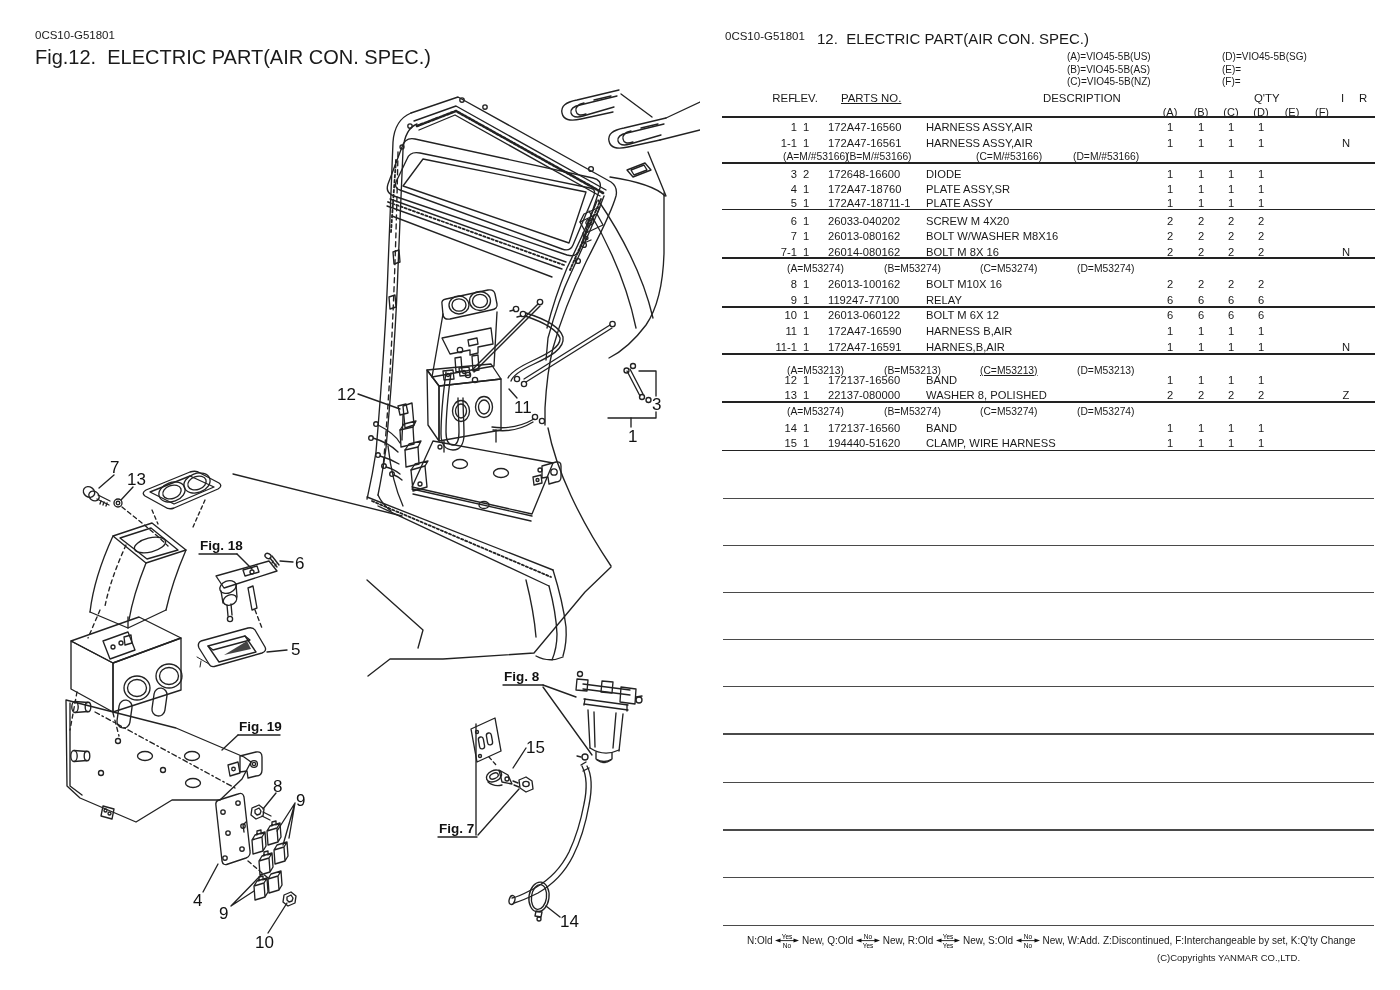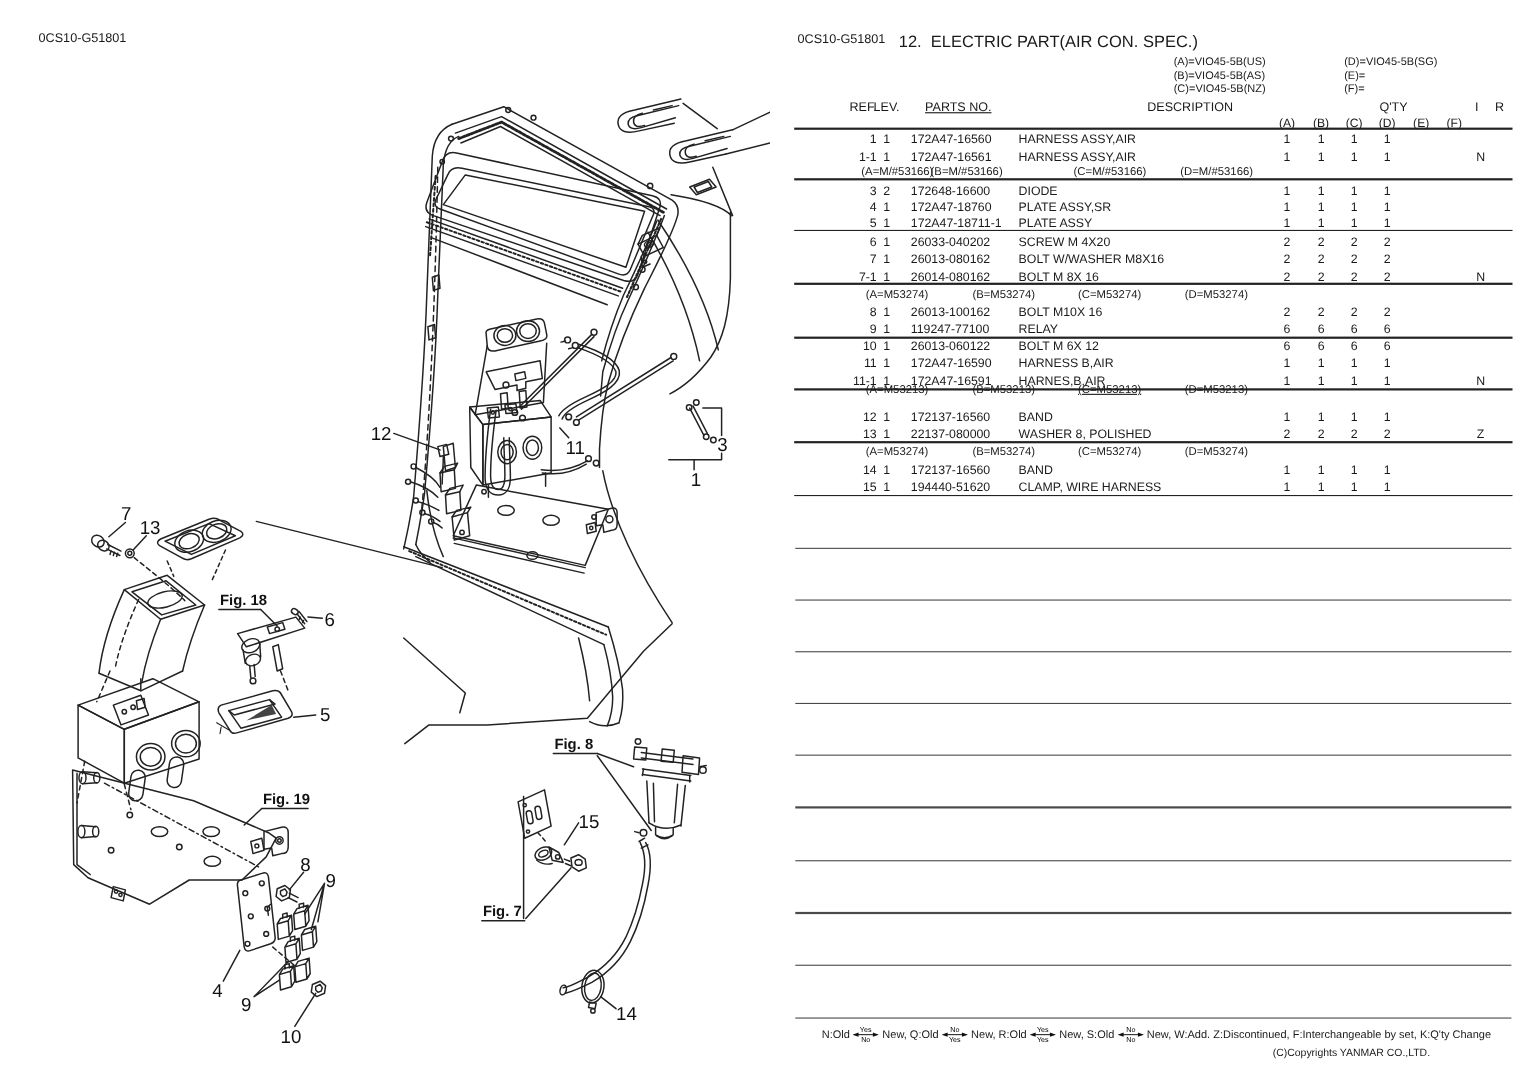--- a/index.html
+++ b/index.html
@@ -21,20 +21,21 @@
 .nr{font-size:10.3px;}
 .hline{position:absolute;left:722px;width:653px;background:#222;}
 .eline{position:absolute;left:723px;width:651px;height:1.4px;background:#4a4a4a;}
 </style>
 </head>
 <body>
 <div id="page">
 
 <div class="abs" style="left:35px;top:29px;font-size:11.5px;">0CS10-G51801</div>
 
+<div class="abs" style="left:35px;top:46px;font-size:20px;">Fig.12.&nbsp; ELECTRIC PART(AIR CON. SPEC.)</div>
 
 <div class="abs" style="left:725px;top:30px;font-size:11.5px;">0CS10-G51801</div>
 
 <div class="abs" style="left:817px;top:30px;font-size:15px;">12.&nbsp; ELECTRIC PART(AIR CON. SPEC.)</div>
 
 <div class="abs" style="left:1067px;top:51px;font-size:10px;">(A)=VIO45-5B(US)</div>
 <div class="abs" style="left:1067px;top:63.5px;font-size:10px;">(B)=VIO45-5B(AS)</div>
 <div class="abs" style="left:1067px;top:76px;font-size:10px;">(C)=VIO45-5B(NZ)</div>
 
 <div class="abs" style="left:1222px;top:51px;font-size:10px;">(D)=VIO45-5B(SG)</div>
@@ -225,21 +226,21 @@
       <span class="ds">HARNES,B,AIR</span>
       <span class="q1">1</span>
       <span class="q2">1</span>
       <span class="q3">1</span>
       <span class="q4">1</span>
       <span class="fl">N</span>
     </div>
 
 <div class="hline" style="top:353px;height:1.6px;"></div>
 
-<div class="row nr" style="top:348px">
+<div class="row nr" style="top:364px">
       <span style="left:787px;">(A=M53213)</span>
       <span style="left:884px;">(B=M53213)</span>
       <span style="left:980px;text-decoration:underline;">(C=M53213)</span>
       <span style="left:1077px;">(D=M53213)</span>
     </div>
 
 <div class="row" style="top:372.5px">
       <span class="ref">12</span>
       <span class="lev">1</span>
       <span class="pn">172137-16560</span>

